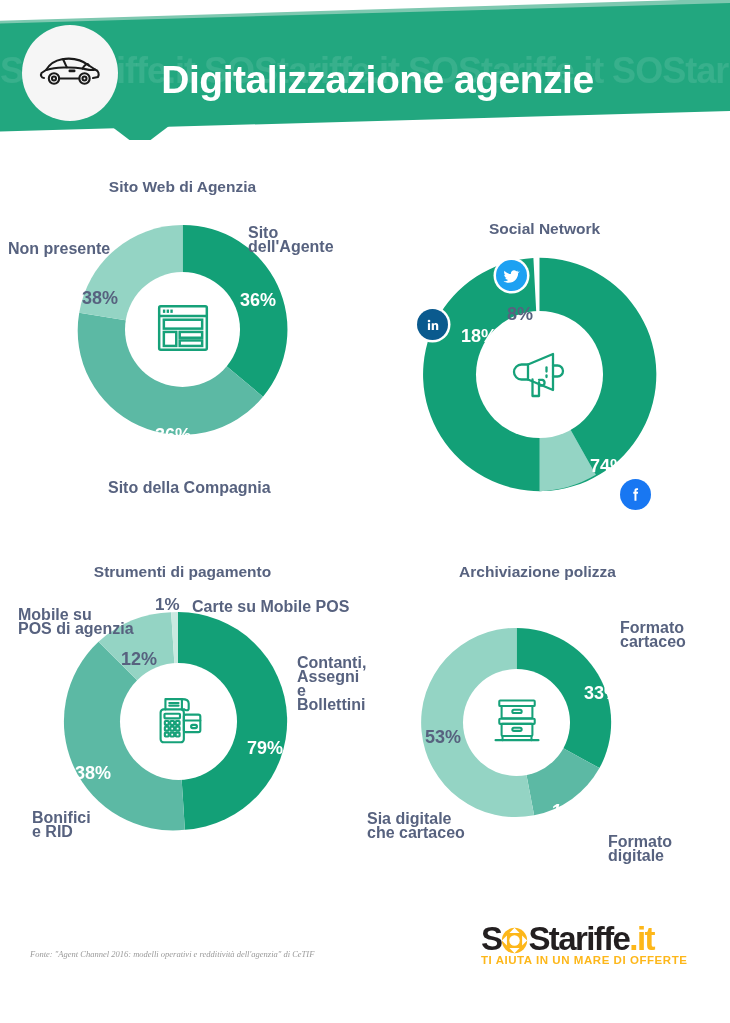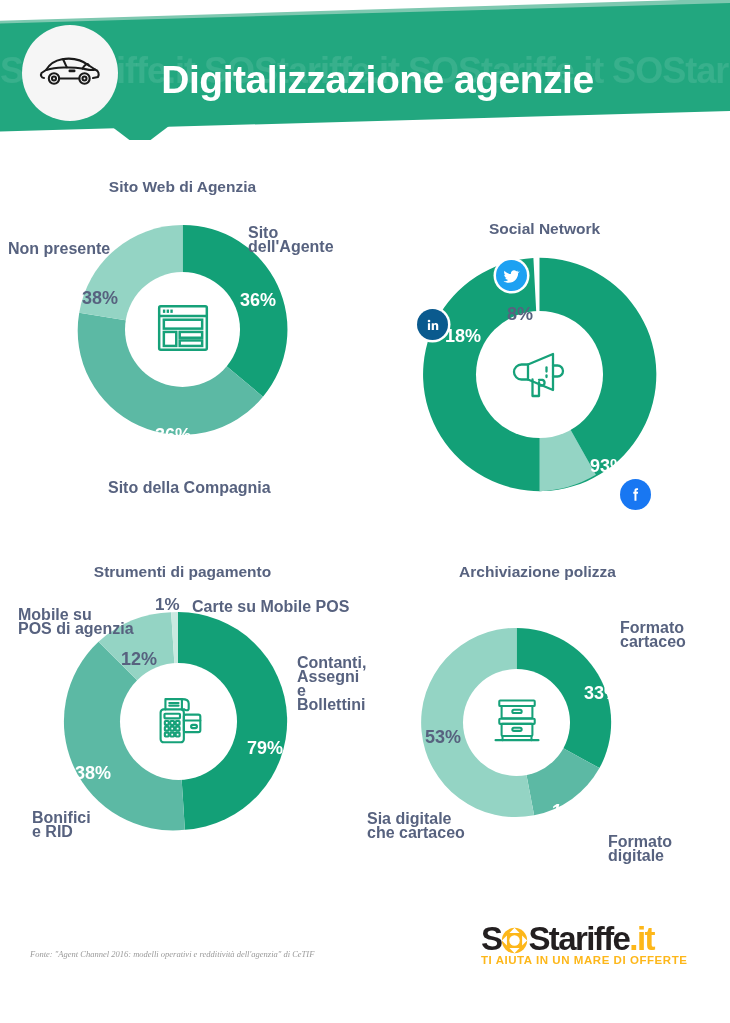--- a/index.html
+++ b/index.html
@@ -207,22 +207,22 @@
           <path d="M45 24.5 L49.5 24.5 A5.5 5.5 0 0 1 49.5 35.5 L45 35.5"></path>
           <path d="M24.5 38.5 L24.5 55 L31 55 L31 41.2"></path>
           <path d="M31 44.5 L34.5 44.5 A3 3 0 0 0 34.5 38.8 L31 38.8"></path>
           <path d="M38.5 26.5 L38.5 30.5"></path>
           <path d="M38.5 34.5 L38.5 36"></path>
         </svg>
       </span>
     </div>
   </div>
 
-  <div class="pct light" style="left:225px; top:236px;">93%</div>
-  <div class="pct light" style="left:80px; top:106px;">18%</div>
+  <div class="pct light" style="left:225px; top:236px;">74%</div>
+  <div class="pct light" style="left:96px; top:106px;">18%</div>
   <div class="pct dark" style="left:142px; top:84px;">8%</div>
 
   <div class="soc" style="left:255px; top:259px; background:#1877f2;">
     <svg width="19" height="19" viewBox="0 0 24 24" fill="#ffffff">
       <path d="M15.3 8.5h-2.1V7.2c0-.6.4-.8.7-.8h1.3V4.1h-1.9c-2.1 0-2.6 1.6-2.6 2.6v1.8H9.2v2.4h1.5V20h2.5v-9.1h1.8l.3-2.4z"></path>
     </svg>
   </div>
 
   <div class="soc" style="left:52px; top:89px; background:#0a5a8e;">
     <svg width="18" height="18" viewBox="0 0 24 24" fill="#ffffff">

